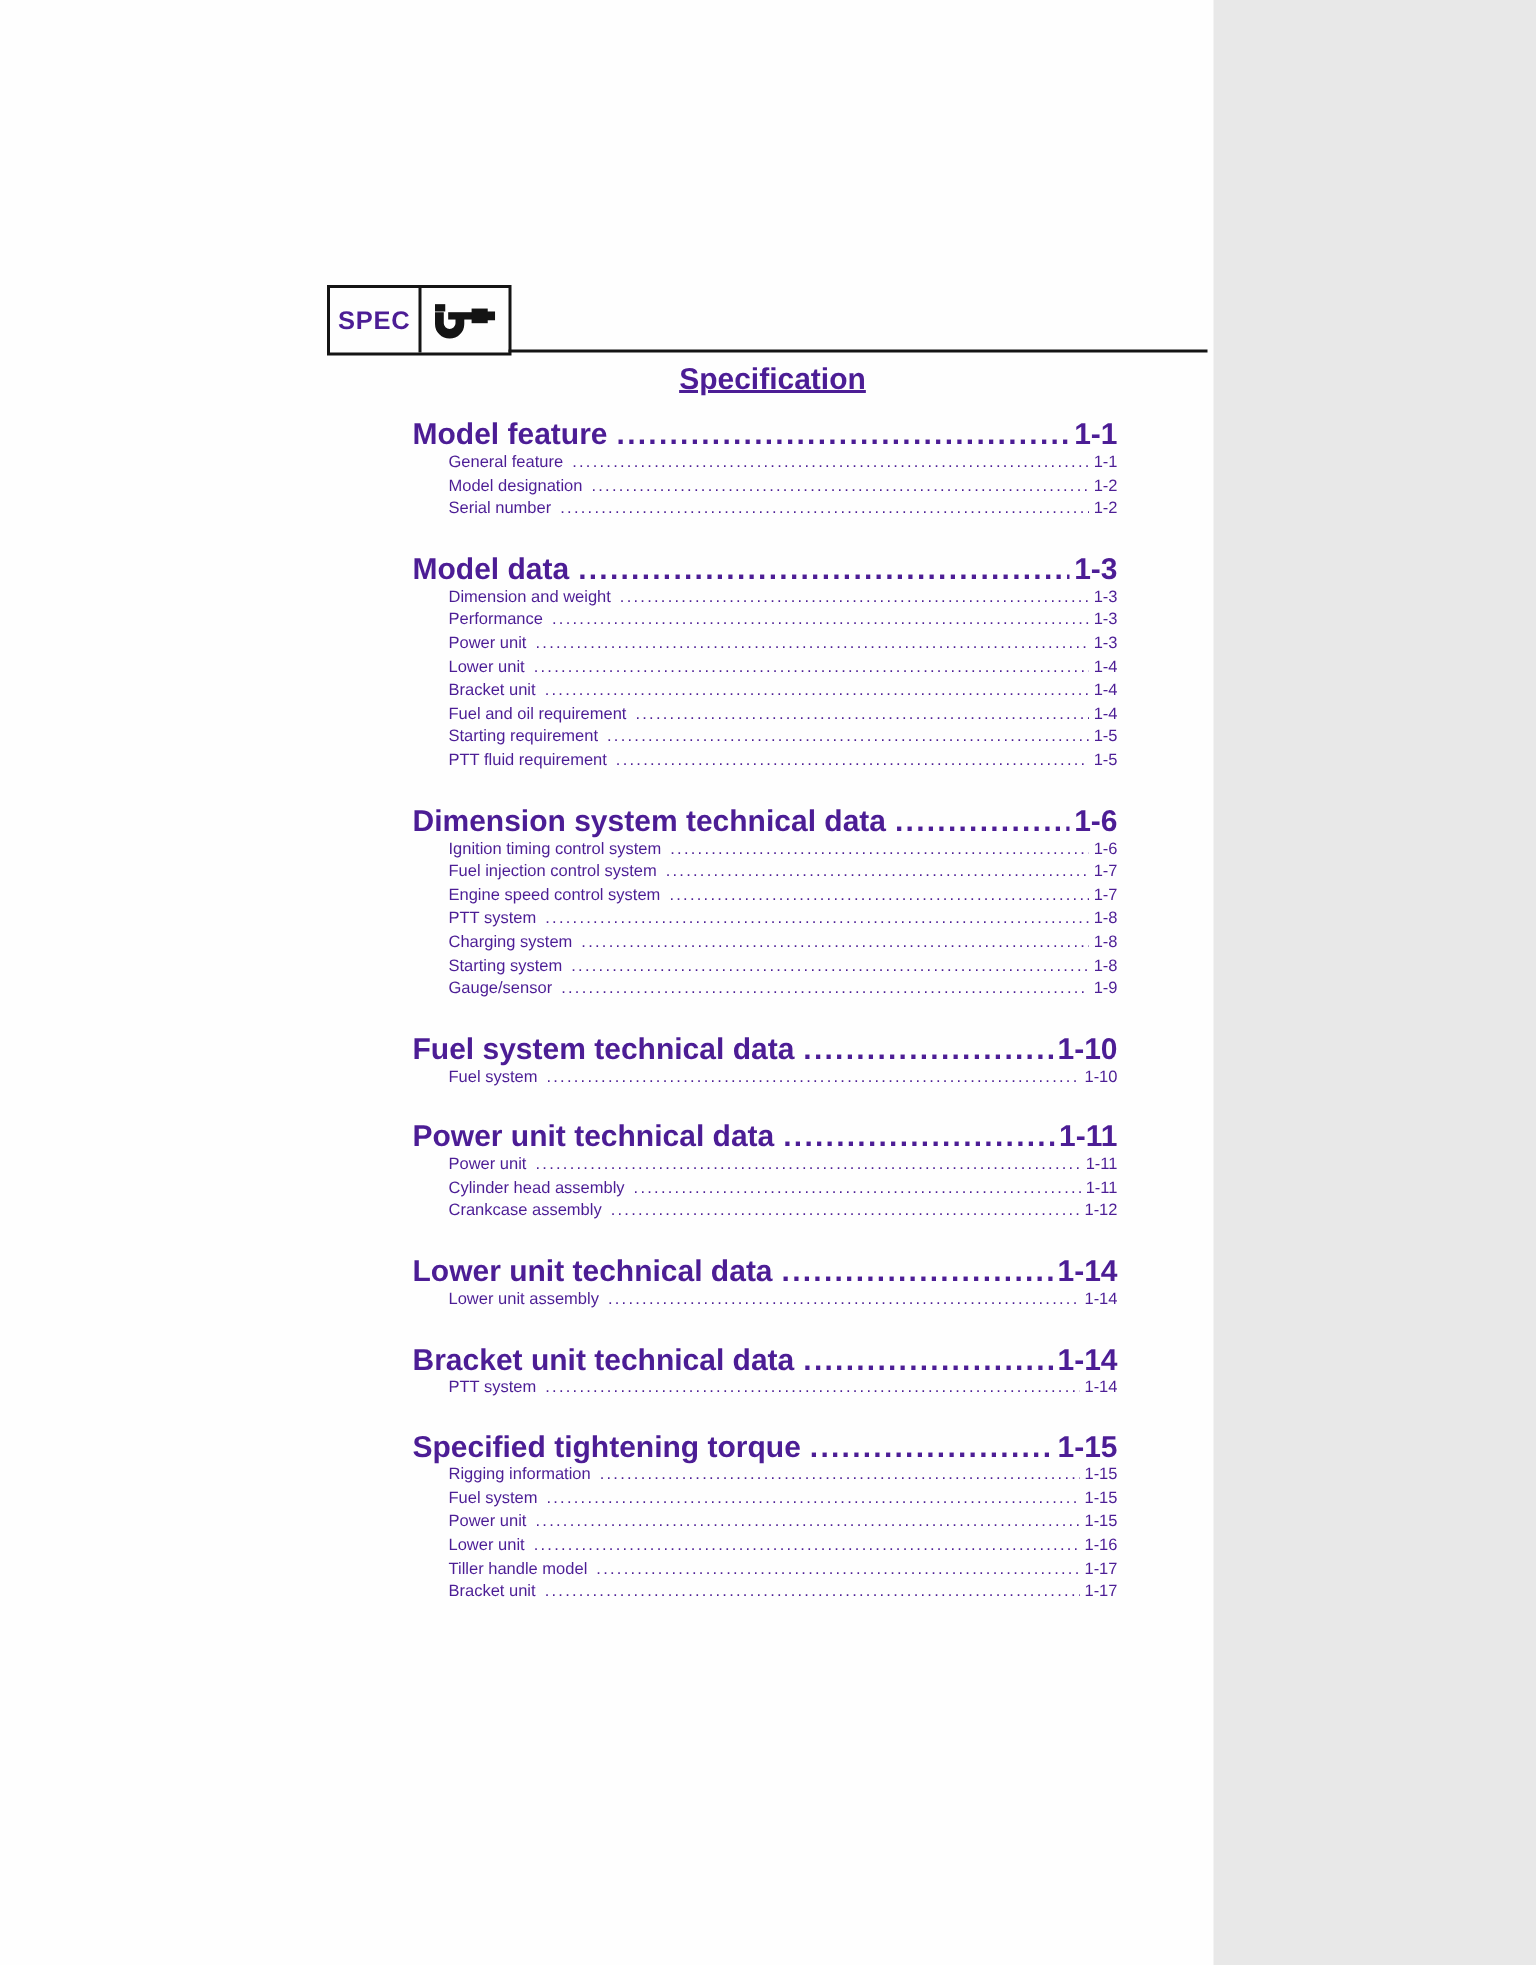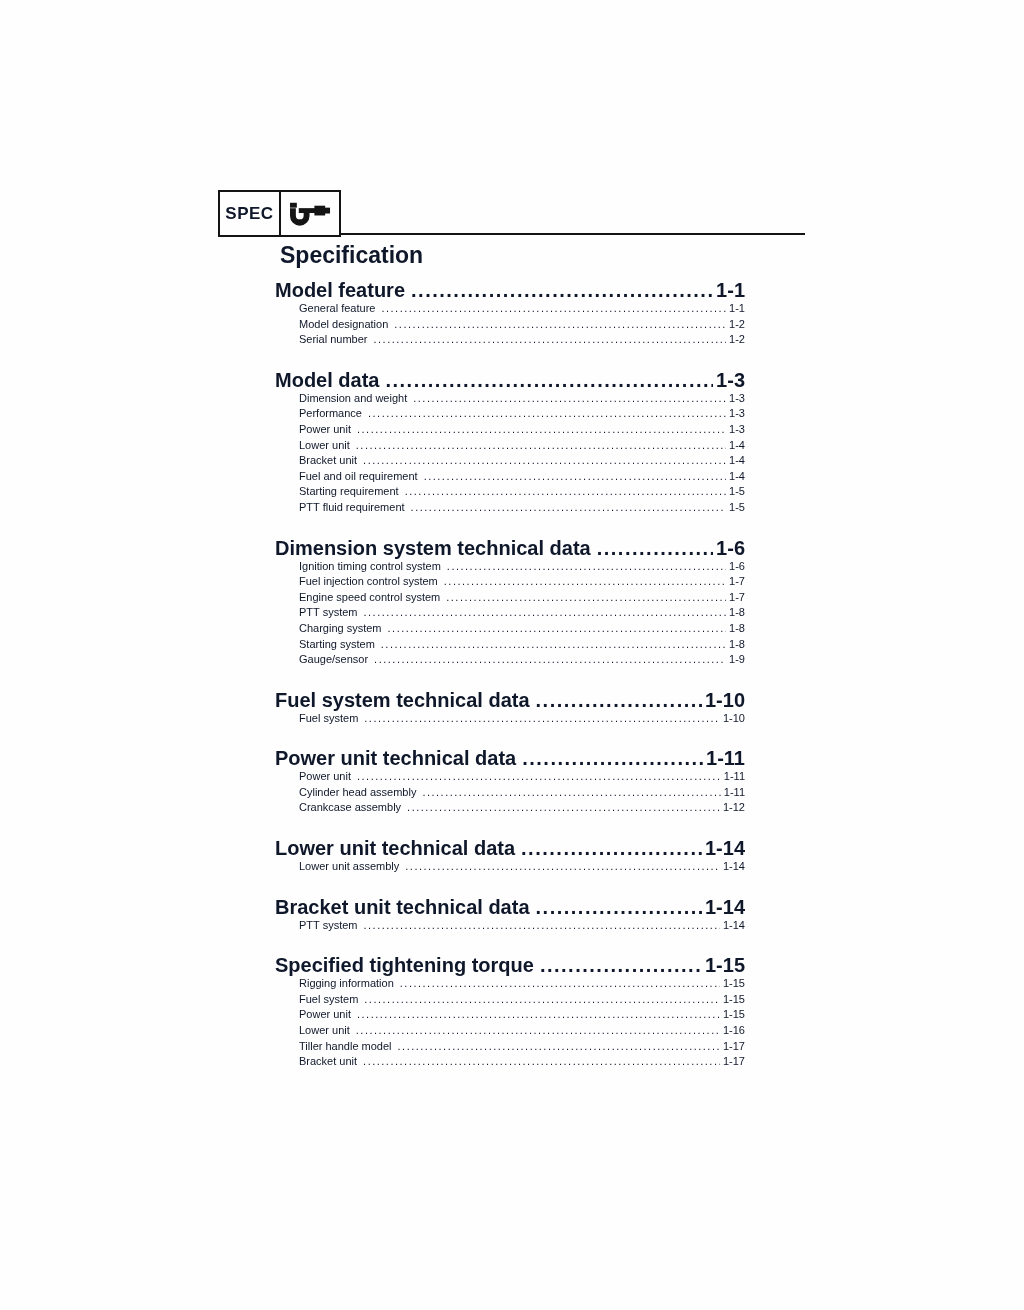--- a/index.html
+++ b/index.html
@@ -2,24 +2,24 @@
 <html><head>
 <meta charset="utf-8">
 <style>
   html, body {
     margin: 0;
     padding: 0;
     background: #e8e8e8;
   }
   #page {
     position: relative;
-    width: 1024px;
+    width: 809px;
     height: 1310px;
     background: #fefefe;
-    color: #0f172a;
+    color: #4c1d95;
     font-family: "Liberation Sans", "DejaVu Sans", sans-serif;
     overflow: hidden;
   }
 
   
   .header-box {
     position: absolute;
     left: 218px;
     top: 190px;
     height: 47px;
@@ -56,22 +56,24 @@
     background: #141414;
   }
 
   
   .page-title {
     position: absolute;
     left: 280px;
     top: 242px;
     width: 470px;
     margin: 0;
-    font-size: 23px;
+    text-align: center;
+    font-size: 20px;
     font-weight: bold;
+    text-decoration: underline;
   }
 
   
   .toc {
     position: absolute;
     left: 275px;
     top: 280px;
     width: 470px;
   }
   .toc-section + .toc-section { margin-top: 22px; }

